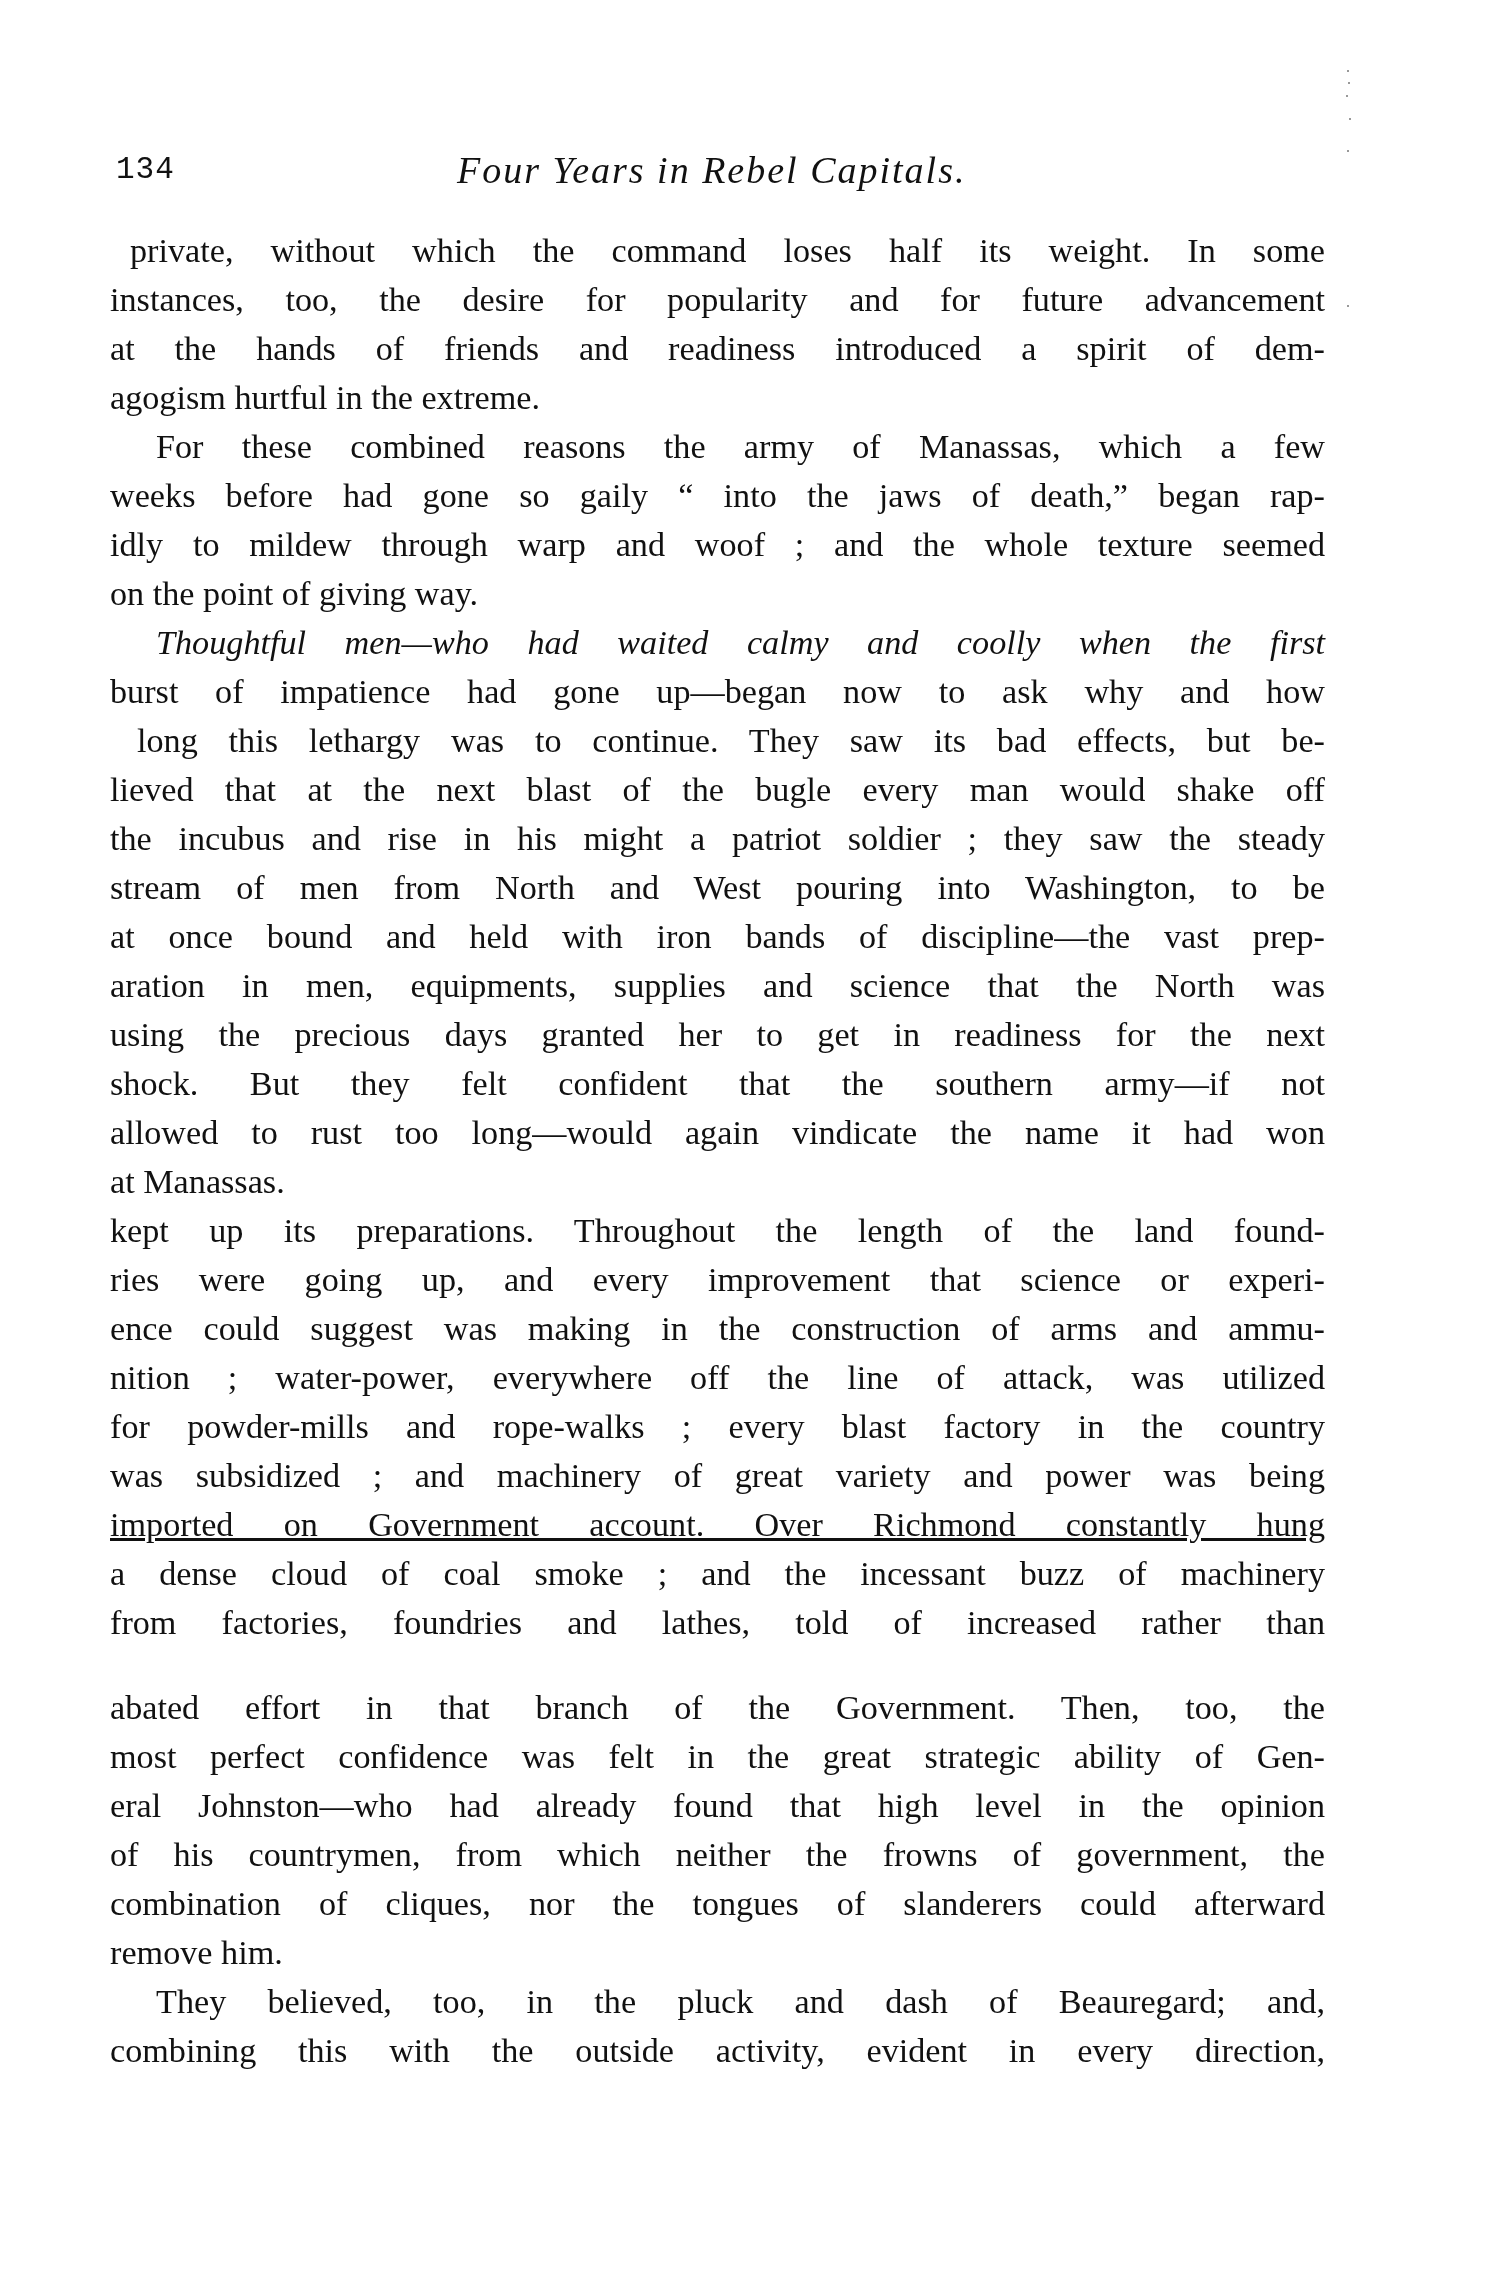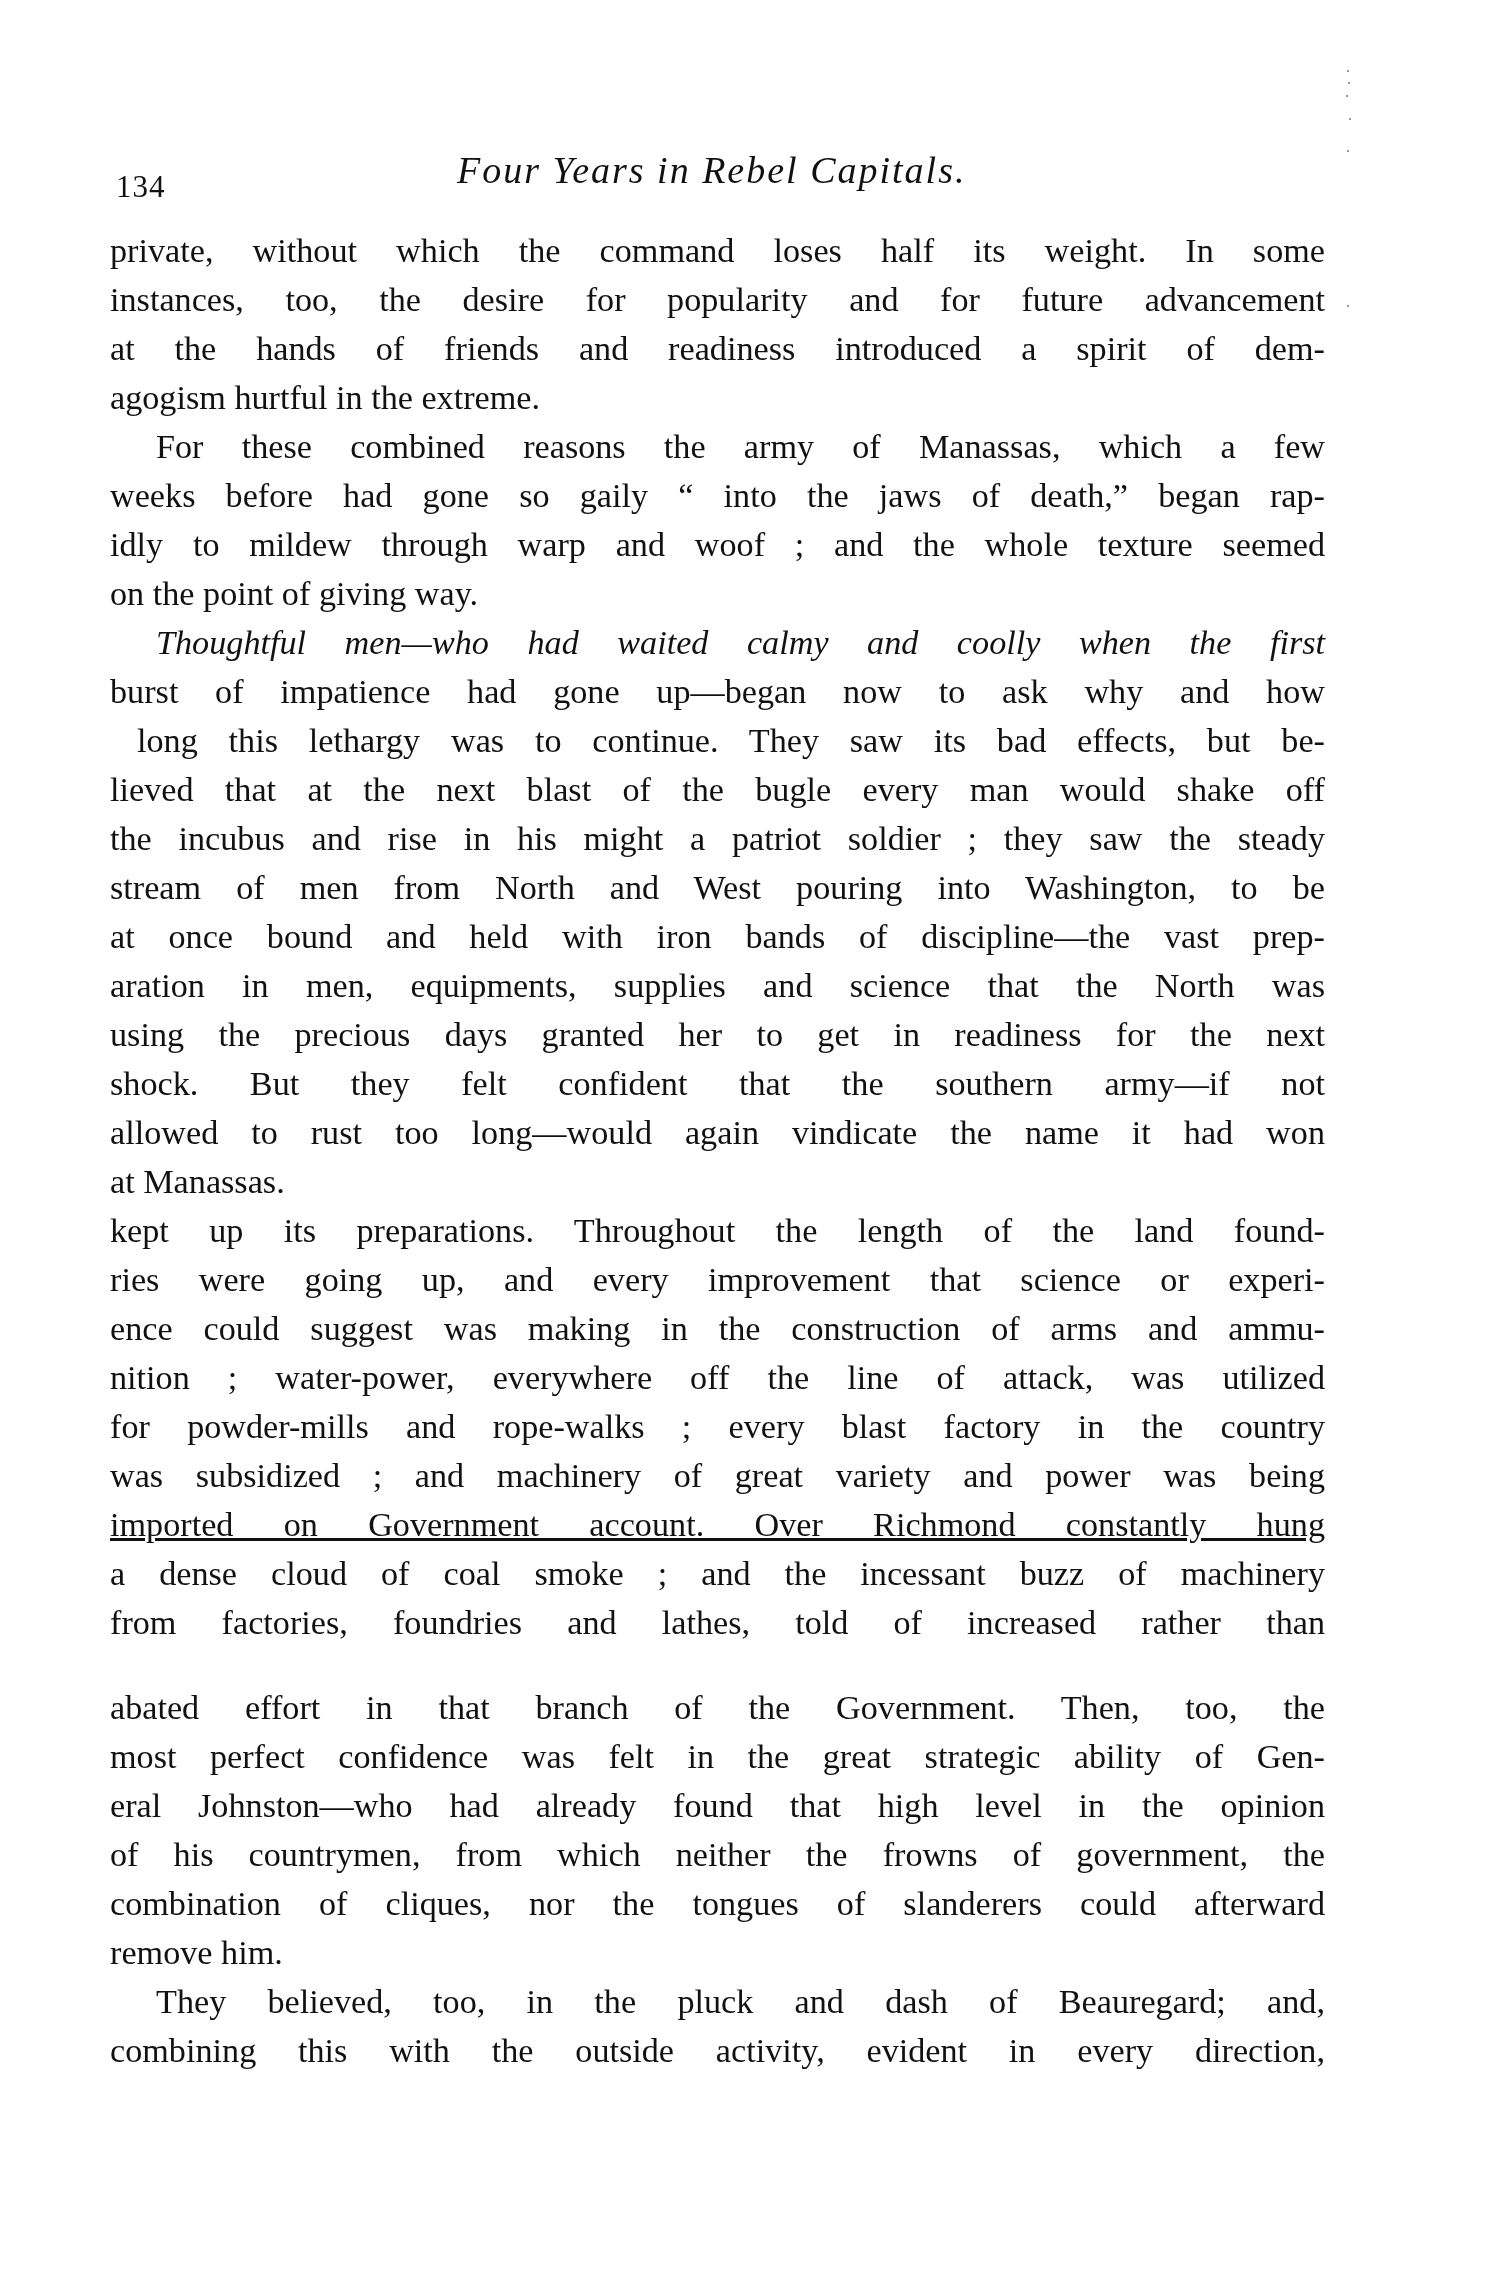--- a/index.html
+++ b/index.html
@@ -1,39 +1,39 @@
 <!DOCTYPE html>
 <html><head>
 <meta charset="utf-8">
 <style>
   html, body { margin: 0; padding: 0; background: #ffffff; }
   body { width: 1511px; height: 2272px; position: relative; overflow: hidden; }
   .page { position: absolute; left: 0; top: 0; width: 1511px; height: 2272px; background: #fff; color: #111; }
   .running-head { position: absolute; top: 148px; left: 112px; width: 1215px; height: 50px; font-family: "DejaVu Serif", "Liberation Serif", serif; }
-  .page-number { position: absolute; left: 4px; top: 21px; font-size: 31px; font-family: Liberation Serif, serif; letter-spacing: 1px; }
+  .page-number { position: absolute; left: 4px; top: 4px; font-size: 31px; font-family: Liberation Mono, monospace; letter-spacing: 1px; }
   .running-title { position: absolute; left: 345px; top: 0; font-size: 38px; font-style: italic; font-family: "Liberation Serif", serif; letter-spacing: 2px; }
   .body-text { position: absolute; top: 226px; left: 110px; width: 1215px; font-family: "Liberation Serif", "DejaVu Serif", serif; font-size: 34.2px; line-height: 49px; text-align: justify; }
   .para { margin: 0; text-indent: 0; }
   .line { display: block; text-align: justify; text-align-last: justify; white-space: nowrap; height: 49px; }
   .line.last { text-align-last: left; }
   .line.indent { padding-left: 46px; }
   .speck { position: absolute; background: #999; width: 2px; height: 2px; }
 </style>
 </head>
 <body>
 
 <div class="page">
   <div class="running-head">
     <span class="page-number">134</span>
     <span class="running-title">Four Years in Rebel Capitals.</span>
   </div>
 
   <div class="body-text" id="body-text">
       <div class="para">
-        <span class="line" style="white-space: nowrap; display: block; word-spacing: 0px;">private, without which the command loses half its weight.  In some</span>
+        <span class="line" style="white-space: nowrap; display: block; word-spacing: 0px; margin-left: 20px;">private, without which the command loses half its weight.  In some</span>
         <span class="line" style="white-space: nowrap; display: block; word-spacing: 0px;">instances, too, the desire for popularity and for future advancement</span>
         <span class="line" style="white-space: nowrap; display: block; word-spacing: 0px;">at the hands of friends and readiness introduced a spirit of dem-</span>
         <span class="line last">agogism hurtful in the extreme.</span>
       </div>
       <div class="para">
         <span class="line indent" style="white-space: nowrap; display: block; word-spacing: 0px;">For these combined reasons the army of Manassas, which a few</span>
         <span class="line" style="white-space: nowrap; display: block; word-spacing: 0px;">weeks before had gone so gaily “ into the jaws of death,” began rap-</span>
         <span class="line" style="white-space: nowrap; display: block; word-spacing: 0px;">idly to mildew through warp and woof ; and the whole texture seemed</span>
         <span class="line last">on the point of giving way.</span>
       </div>

